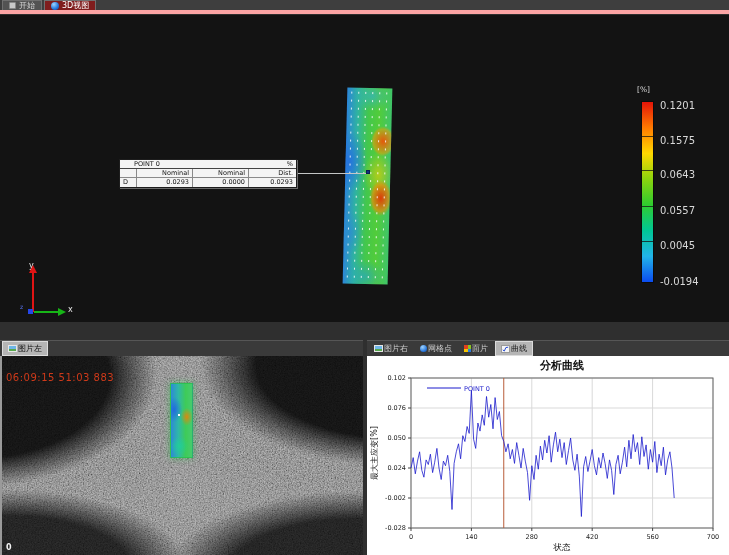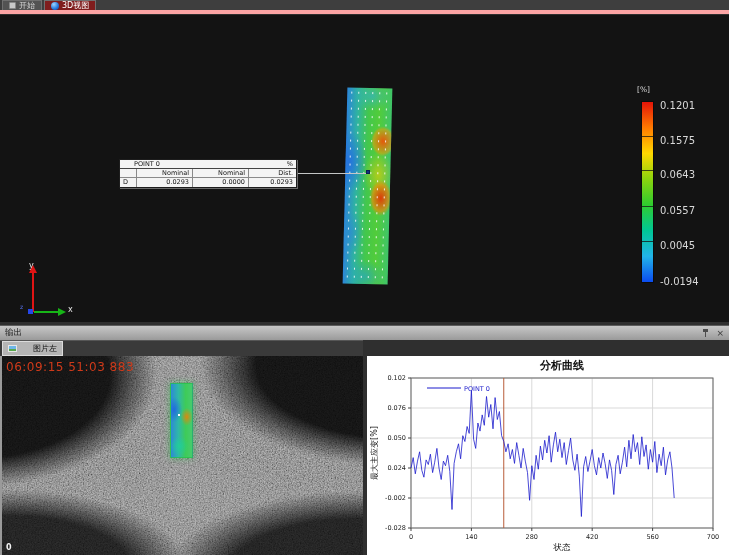--- a/index.html
+++ b/index.html
@@ -62,21 +62,21 @@
   .outbar-icons { margin-left:auto; display:flex; gap:7px; align-items:center; }
   .pin-glyph { position:relative; width:7px; height:8px; }
   .pin-glyph::before { content:""; position:absolute; left:1px; top:0; width:5px; height:3px; background:#4c4c4c; }
   .pin-glyph::after { content:""; position:absolute; left:3px; top:3px; width:1px; height:5px; background:#4c4c4c; }
   .close-glyph { font-size:9px; line-height:8px; color:#3c3c3c; }
 
   
   .ptabs { position:absolute; top:340px; height:16px; background:#3a3a3a; border-top:1px solid #565656; display:flex; align-items:stretch; padding-left:2px; gap:2px; }
   .ptabs.left { left:0; width:363px; }
   .ptabs.right { left:367px; width:362px; }
-  .ptab { display:flex; align-items:center; gap:16px; padding:4px 5px; font-size:8px; color:#cccccc; }
+  .ptab { display:flex; align-items:center; gap:1px; padding:4px 5px; font-size:8px; color:#cccccc; }
   .ptab.active { background:#b5b5b5; color:#111111; border:1px solid #dcdcdc; }
   .icon-pic { width:9px; height:7px; border:1px solid #e6e6e6; background:linear-gradient(180deg,#6fb6e8 55%, #58a84e 55%); }
   .icon-dot { width:7px; height:7px; border-radius:50%; background:radial-gradient(circle at 35% 30%, #9fd4ff, #1f6fd8 70%); }
   .icon-quad { width:7px; height:7px; display:grid; grid-template-columns:1fr 1fr; grid-template-rows:1fr 1fr; }
   .icon-quad i:nth-child(1){background:#e0401e} .icon-quad i:nth-child(2){background:#8bc41e}
   .icon-quad i:nth-child(3){background:#f5c400} .icon-quad i:nth-child(4){background:#2a7de0}
   .icon-curve { width:9px; height:8px; background:#f6f6f6; border:1px solid #9a9a9a; position:relative; }
   .icon-curve svg { position:absolute; inset:0; }
 
   .left-edge { position:absolute; left:0; top:356px; width:2px; height:199px; background:#9a9a9a; }
@@ -98,21 +98,21 @@
       radial-gradient(220px 60px at 185px 150px, rgba(255,255,255,0.12), rgba(0,0,0,0) 80%);
   }
   .strain-overlay { position:absolute; left:168px; top:27px; width:23px; height:75px;
     background:
       radial-gradient(8px 12px at 75% 45%, rgba(255,120,0,0.8), rgba(0,0,0,0) 75%),
       radial-gradient(10px 16px at 15% 35%, rgba(30,100,225,0.85), rgba(0,0,0,0) 80%),
       radial-gradient(12px 12px at 40% 85%, rgba(30,210,150,0.8), rgba(0,0,0,0) 80%),
       linear-gradient(90deg, #2d8ad6 0%, #2fb8a8 35%, #3ecb58 70%, #47cc6e 100%);
     border:1px solid rgba(40,190,70,0.7); box-shadow:0 0 7px rgba(30,180,60,0.55); }
   .strain-overlay .pt { position:absolute; left:7px; top:30px; width:2px; height:2px; background:#ffffff; }
-  .timestamp { position:absolute; left:4px; top:4px; font-size:12px; color:#cf3a1a; letter-spacing:0.5px;text-align:right; }
+  .timestamp { position:absolute; left:4px; top:16px; font-size:10px; color:#cf3a1a; letter-spacing:0.5px;text-align:right; }
   .stage-num { position:absolute; left:4px; bottom:3px; font-size:8px; font-weight:bold; color:#f2f2f2; }
 
   
   .chartpane { position:absolute; left:367px; top:356px; width:362px; height:199px; background:#ffffff; }
 </style>
 </head>
 <body>
 
 <div class="screen">
 
@@ -174,35 +174,55 @@
       <div class="ax-y-head"></div>
       <div class="ax-y-line"></div>
       <div class="ax-x-line"></div>
       <div class="ax-x-head"></div>
       <div class="ax-z-dot"></div>
       <span class="lbl-x">x</span>
       <span class="lbl-z">z</span>
     </div>
   </div>
 
-  <div class="outbar">
-    <span>输出</span>
-    <span class="outbar-icons">
-      <span class="pin-glyph"></span>
-      <span class="close-glyph">×</span>
-    </span>
-  </div>
 
   <div class="ptabs left">
     <div class="ptab active">
       <span class="icon-pic"></span>
       <span>图片左</span>
     </div>
   </div>
 
+  <div class="ptabs right">
+    <div class="ptab">
+      <span class="icon-pic"></span>
+      <span>图片右</span>
+    </div>
+    <div class="ptab">
+      <span class="icon-dot"></span>
+      <span>网格点</span>
+    </div>
+    <div class="ptab">
+      <span class="icon-quad">
+          <i></i>
+          <i></i>
+          <i></i>
+          <i></i>
+        </span>
+      <span>面片</span>
+    </div>
+    <div class="ptab active">
+      <span class="icon-curve">
+        <svg viewBox="0 0 9 8">
+            <polyline points="1,5 3,6.5 5,2 8,1.5" fill="none" stroke="#1a3fd0" stroke-width="1.2"></polyline>
+          </svg>
+      </span>
+      <span>曲线</span>
+    </div>
+  </div>
 
   <div class="left-edge"></div>
 
   <div class="imgpane">
     <svg class="speckle" width="361" height="199">
       <filter id="noiseF">
         <feTurbulence type="fractalNoise" baseFrequency="0.75" numOctaves="3" seed="7" stitchTiles="stitch"></feTurbulence>
         <feColorMatrix type="saturate" values="0"></feColorMatrix>
         <feComponentTransfer>
           <feFuncR type="linear" slope="1.6" intercept="-0.15"></feFuncR>

